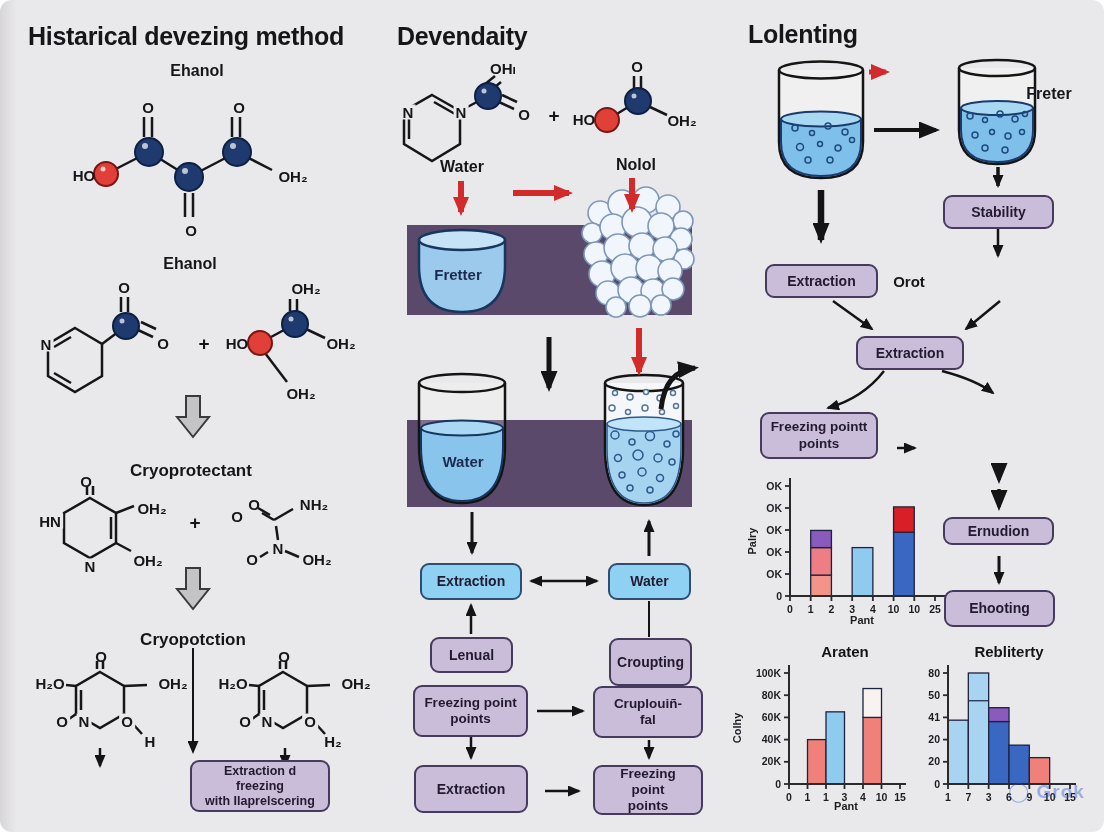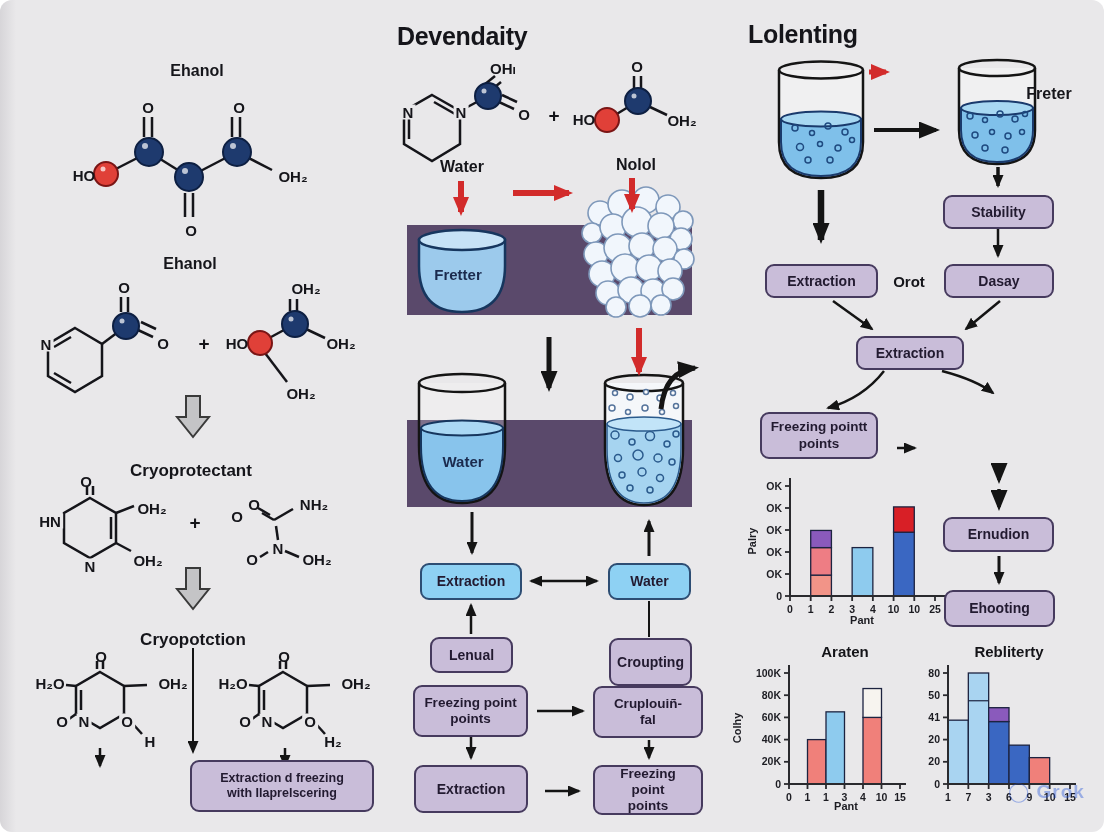--- a/index.html
+++ b/index.html
@@ -413,20 +413,21 @@
         <line x1="1029.3333333333333" y1="784" x2="1029.3333333333333" y2="789" stroke="#2a2a2e" stroke-width="1.8"></line>
         <text x="1029.3333333333333" y="801" text-anchor="middle" font-size="10.5" font-weight="600" fill="#1c1c22">9</text>
         <line x1="1049.6666666666667" y1="784" x2="1049.6666666666667" y2="789" stroke="#2a2a2e" stroke-width="1.8"></line>
         <text x="1049.6666666666667" y="801" text-anchor="middle" font-size="10.5" font-weight="600" fill="#1c1c22">10</text>
         <line x1="1070" y1="784" x2="1070" y2="789" stroke="#2a2a2e" stroke-width="1.8"></line>
         <text x="1070" y="801" text-anchor="middle" font-size="10.5" font-weight="600" fill="#1c1c22">15</text>
         <text x="1009" y="657" text-anchor="middle" font-size="15" font-weight="700" fill="#141418">Rebliterty</text>
       </g>
     </svg>
 
+<span class="lbl t" style="left:28px;top:24px">Histarical devezing method</span>
 <span class="lbl t" style="left:397px;top:24px">Devendaity</span>
 <span class="lbl t" style="left:748px;top:22px">Lolenting</span>
 
 <span class="lbl name" style="left:197px;top:71px">Ehanol</span>
 <span class="lbl" style="left:148px;top:107px">O</span>
 <span class="lbl" style="left:239px;top:107px">O</span>
 <span class="lbl" style="left:84px;top:175px">HO</span>
 <span class="lbl" style="left:293px;top:176px">OH₂</span>
 <span class="lbl" style="left:191px;top:230px">O</span>
 <span class="lbl name" style="left:190px;top:264px">Ehanol</span>
@@ -480,38 +481,37 @@
 <span class="lbl" style="left:637px;top:66px">O</span>
 <span class="lbl" style="left:682px;top:120px">OH₂</span>
 <span class="lbl name" style="left:462px;top:167px">Water</span>
 <span class="lbl name" style="left:636px;top:165px">Nolol</span>
 <span class="lbl onwater" style="left:458px;top:274px">Fretter</span>
 <span class="lbl onwater" style="left:463px;top:461px">Water</span>
 
 <span class="lbl name" style="left:1049px;top:94px">Freter</span>
 <span class="lbl" style="left:909px;top:281px">Orot</span>
 
-<div class="fc-box" style="left:190px;top:760px;width:184px;height:52px;font-size:12.5px">Extraction d freezing
+<div class="fc-box" style="left:190px;top:760px;width:140px;height:52px;font-size:12.5px">Extraction d freezing
 with Ilaprelscering</div>
 
 <div class="fc-box blue" style="left:420px;top:563px;width:102px;height:37px;font-size:14px">Extraction</div>
 <div class="fc-box blue" style="left:608px;top:563px;width:83px;height:37px;font-size:14px">Water</div>
 <div class="fc-box" style="left:430px;top:637px;width:83px;height:36px;font-size:14px">Lenual</div>
 <div class="fc-box" style="left:609px;top:638px;width:83px;height:48px;font-size:14px">Croupting</div>
 <div class="fc-box" style="left:413px;top:685px;width:115px;height:52px">Freezing point
 points</div>
 <div class="fc-box" style="left:593px;top:686px;width:110px;height:52px">Cruplouiñ-
 fal</div>
 <div class="fc-box" style="left:414px;top:765px;width:114px;height:48px;font-size:14px">Extraction</div>
 <div class="fc-box" style="left:593px;top:765px;width:110px;height:50px">Freezing point
 points</div>
 
 <div class="fc-box" style="left:943px;top:195px;width:111px;height:34px;font-size:14px">Stability</div>
 <div class="fc-box" style="left:765px;top:264px;width:113px;height:34px;font-size:14px">Extraction</div>
-<div class="fc-box" style="left:944px;top:264px;width:110px;height:34px;font-size:14px">Dasay</div>
 <div class="fc-box" style="left:856px;top:336px;width:108px;height:34px;font-size:14px">Extraction</div>
 <div class="fc-box" style="left:760px;top:412px;width:118px;height:47px">Freezing pointt
 points</div>
-<div class="fc-box" style="left:943px;top:517px;width:111px;height:35px;font-size:14px">Ernudion</div>
+<div class="fc-box" style="left:943px;top:517px;width:111px;height:28px;font-size:14px">Ernudion</div>
 <div class="fc-box" style="left:944px;top:590px;width:111px;height:37px;font-size:14px">Ehooting</div>
 
 <span class="wm">◯ Grok</span>
 </div>
 
 </body></html>

